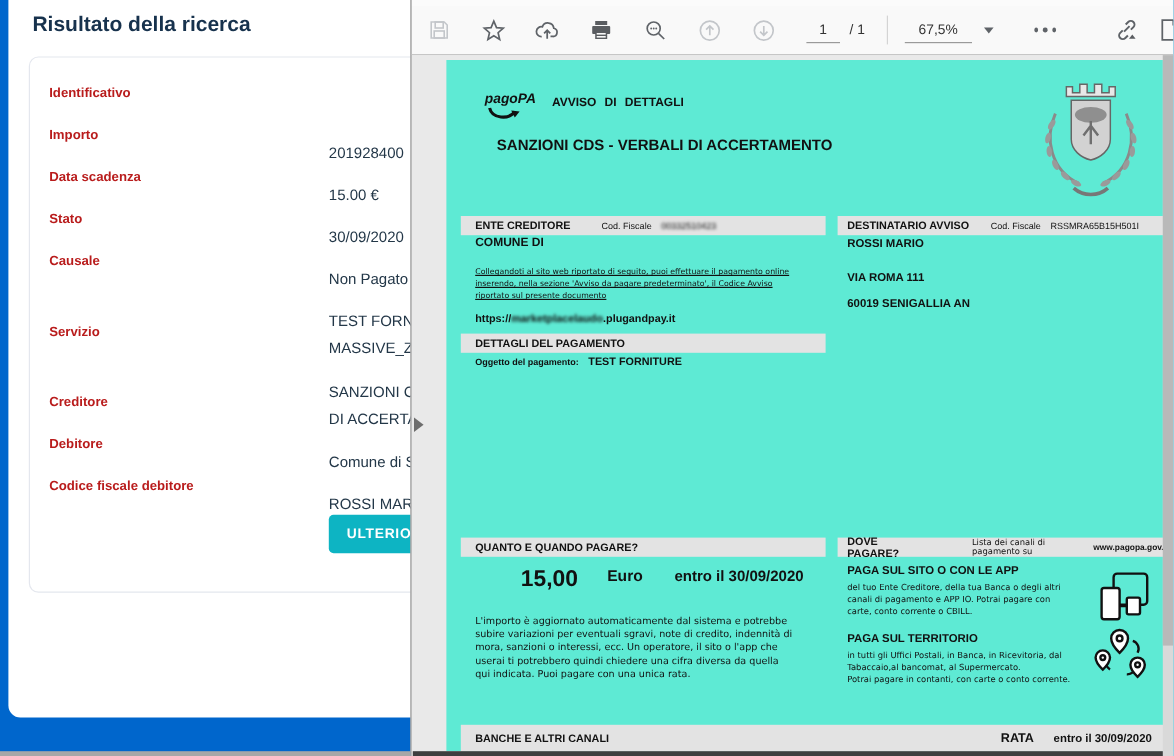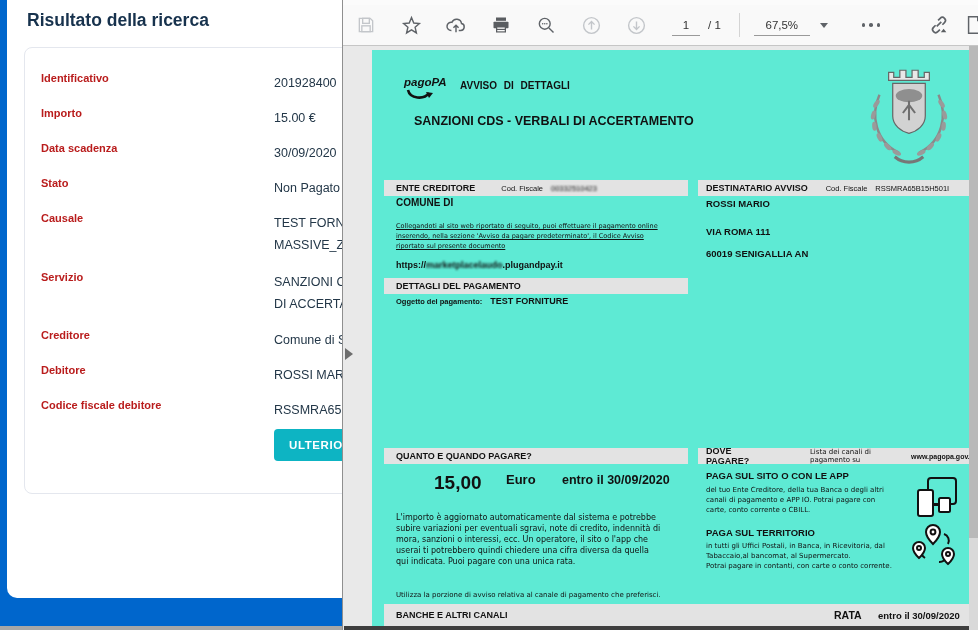--- a/index.html
+++ b/index.html
@@ -9,21 +9,21 @@
 
   
   .modal { position:absolute; left:7px; top:0; width:935px; height:598px; background:#fff;
            border-radius:0 0 0 10px; }
   .page-title { position:absolute; left:20px; top:10px; font-size:17.5px; font-weight:bold;
                 color:#17324d; }
   .result-card { position:absolute; left:17px; top:47px; width:900px; height:447px;
                  border:1px solid #e4e7ee; border-radius:8px; background:#fff; }
   .frow { position:absolute; left:16px; right:10px; display:flex; align-items:flex-start; }
   .frow .flabel { width:233px; font-size:11px; font-weight:bold; color:#b91c1c; flex:none; }
-  .frow .fvalue { font-size:12.5px; color:#233748; white-space:pre-line; line-height:22px; }
+  .frow .fvalue { font-size:12.5px; color:#233748; white-space:pre-line; line-height:22px;margin-top:45px; }
   .r0{top:24px}.r1{top:59px}.r2{top:94px}.r3{top:129px}.r4{top:164px}
   .r5{top:223px}.r6{top:281px}.r7{top:316px}.r8{top:351px}
   .details-btn { position:absolute; left:249px; top:381px; height:32px; min-width:170px;
                  background:#0db4c3; color:#fff; font-weight:bold; font-size:11.5px;
                  letter-spacing:.6px; border:none; border-radius:4px; padding:0 15px;
                  font-family:"Liberation Sans", sans-serif; text-align:left; }
   .bottom-strip-left { position:absolute; left:0; top:626px; width:342px; height:4px; background:#a7a7a7; }
 
   
   .pdf-window { position:absolute; left:342px; top:0; width:636px; height:630px;
@@ -287,21 +287,20 @@
           <span class="bar-label">QUANTO E QUANDO PAGARE?</span>
         </div>
         <div class="doc-abs amt" style="left:62px; top:422px; font-size:19px;">15,00</div>
         <div class="doc-abs amt" style="left:134px; top:422px; font-size:13px;">Euro</div>
         <div class="doc-abs amt" style="left:190px; top:423px; font-size:12.5px;">entro il 30/09/2020</div>
         <div class="doc-abs note-par" style="left:24px; top:462px; width:300px;">L'importo è aggiornato automaticamente dal sistema e potrebbe
 subire variazioni per eventuali sgravi, note di credito, indennità di
 mora, sanzioni o interessi, ecc. Un operatore, il sito o l'app che
 userai ti potrebbero quindi chiedere una cifra diversa da quella
 qui indicata. Puoi pagare con una unica rata.</div>
-        <div class="doc-abs mini-par" style="left:24px; top:540px; width:320px;">Utilizza la porzione di avviso relativa al canale di pagamento che preferisci.</div>
 
         <div class="bar" style="left:326px; top:398px; width:276px; padding-left:8px;">
           <span class="bar-label">DOVE PAGARE?</span>
           <span style="font-size:7px; margin-left:5px; font-family:'DejaVu Sans',sans-serif;padding-left:38px;">Lista dei canali di pagamento su</span>
           <span style="font-size:7px; font-weight:bold; margin-left:4px;">www.pagopa.gov.it</span>
         </div>
         <div class="doc-abs bold-name" style="left:334px; top:420px;">PAGA SUL SITO O CON LE APP</div>
         <div class="doc-abs mini-par" style="left:334px; top:435px; width:200px;">del tuo Ente Creditore, della tua Banca o degli altri
 canali di pagamento e APP IO. Potrai pagare con
 carte, conto corrente o CBILL.</div>

